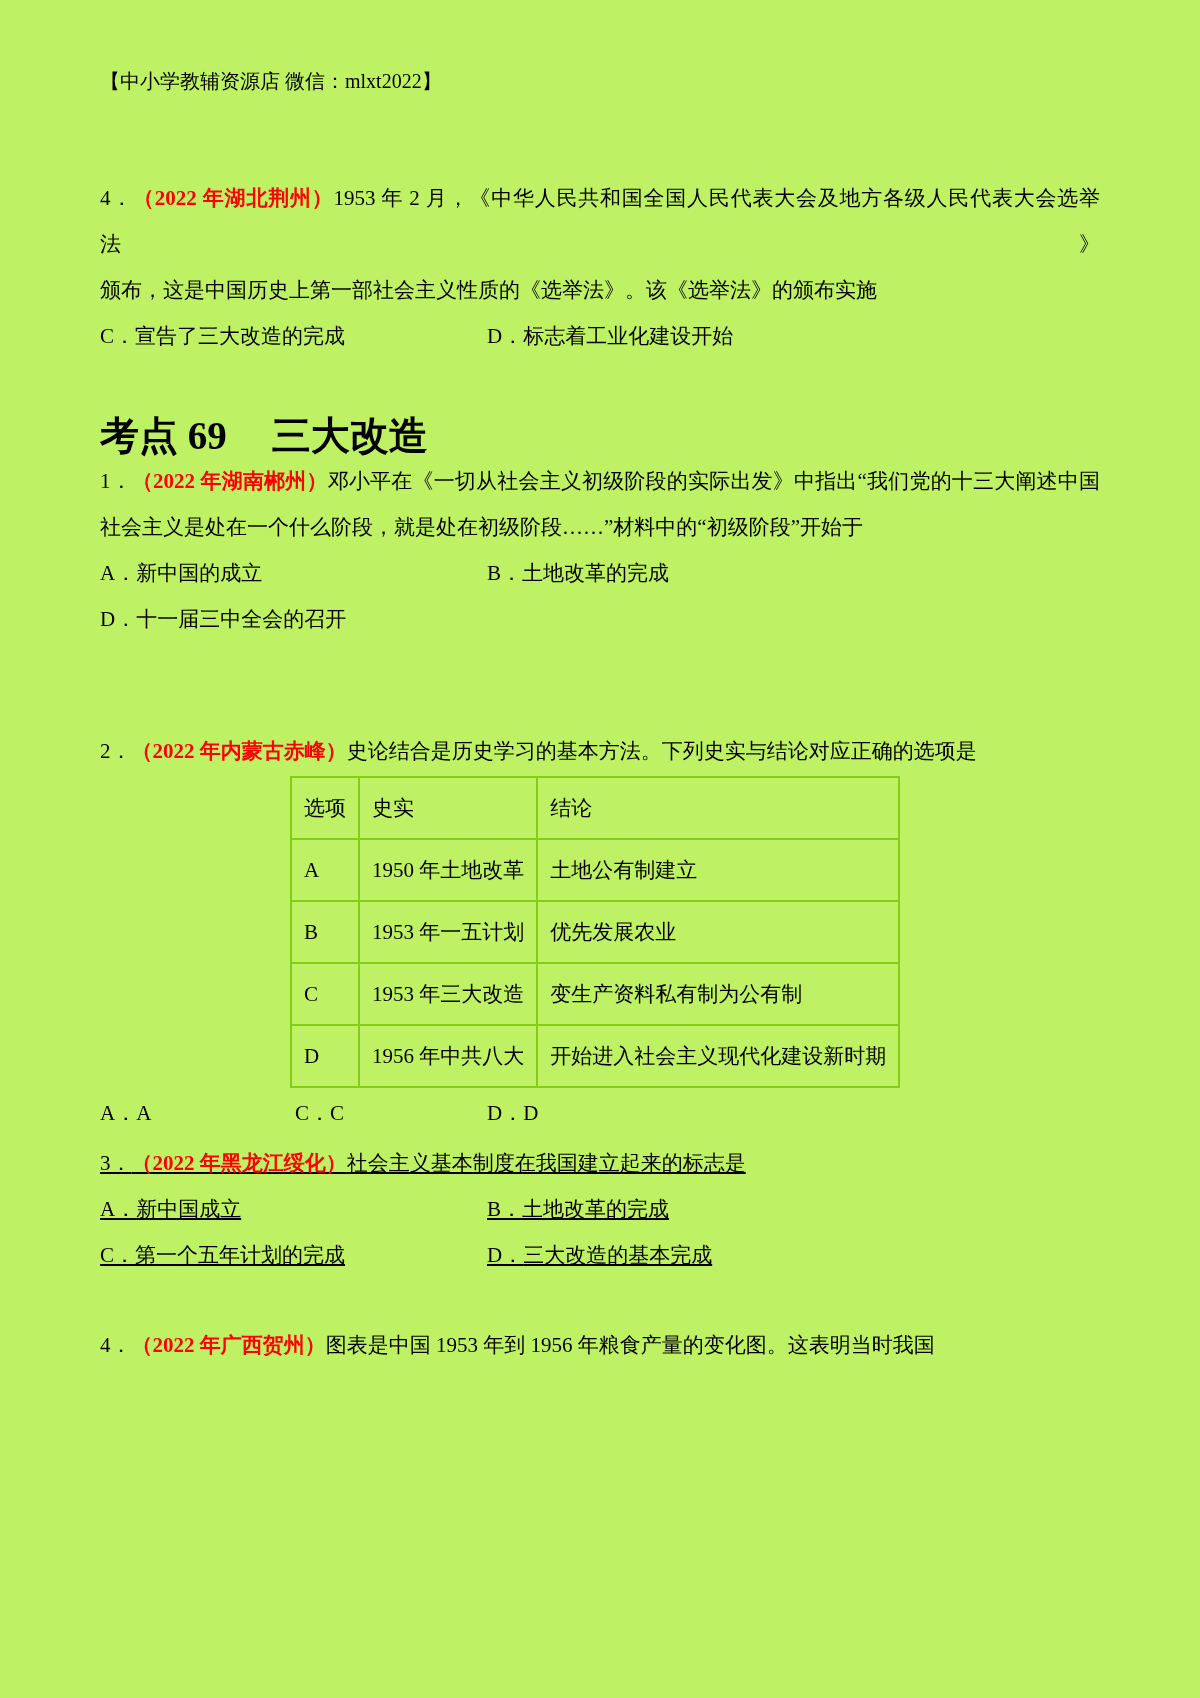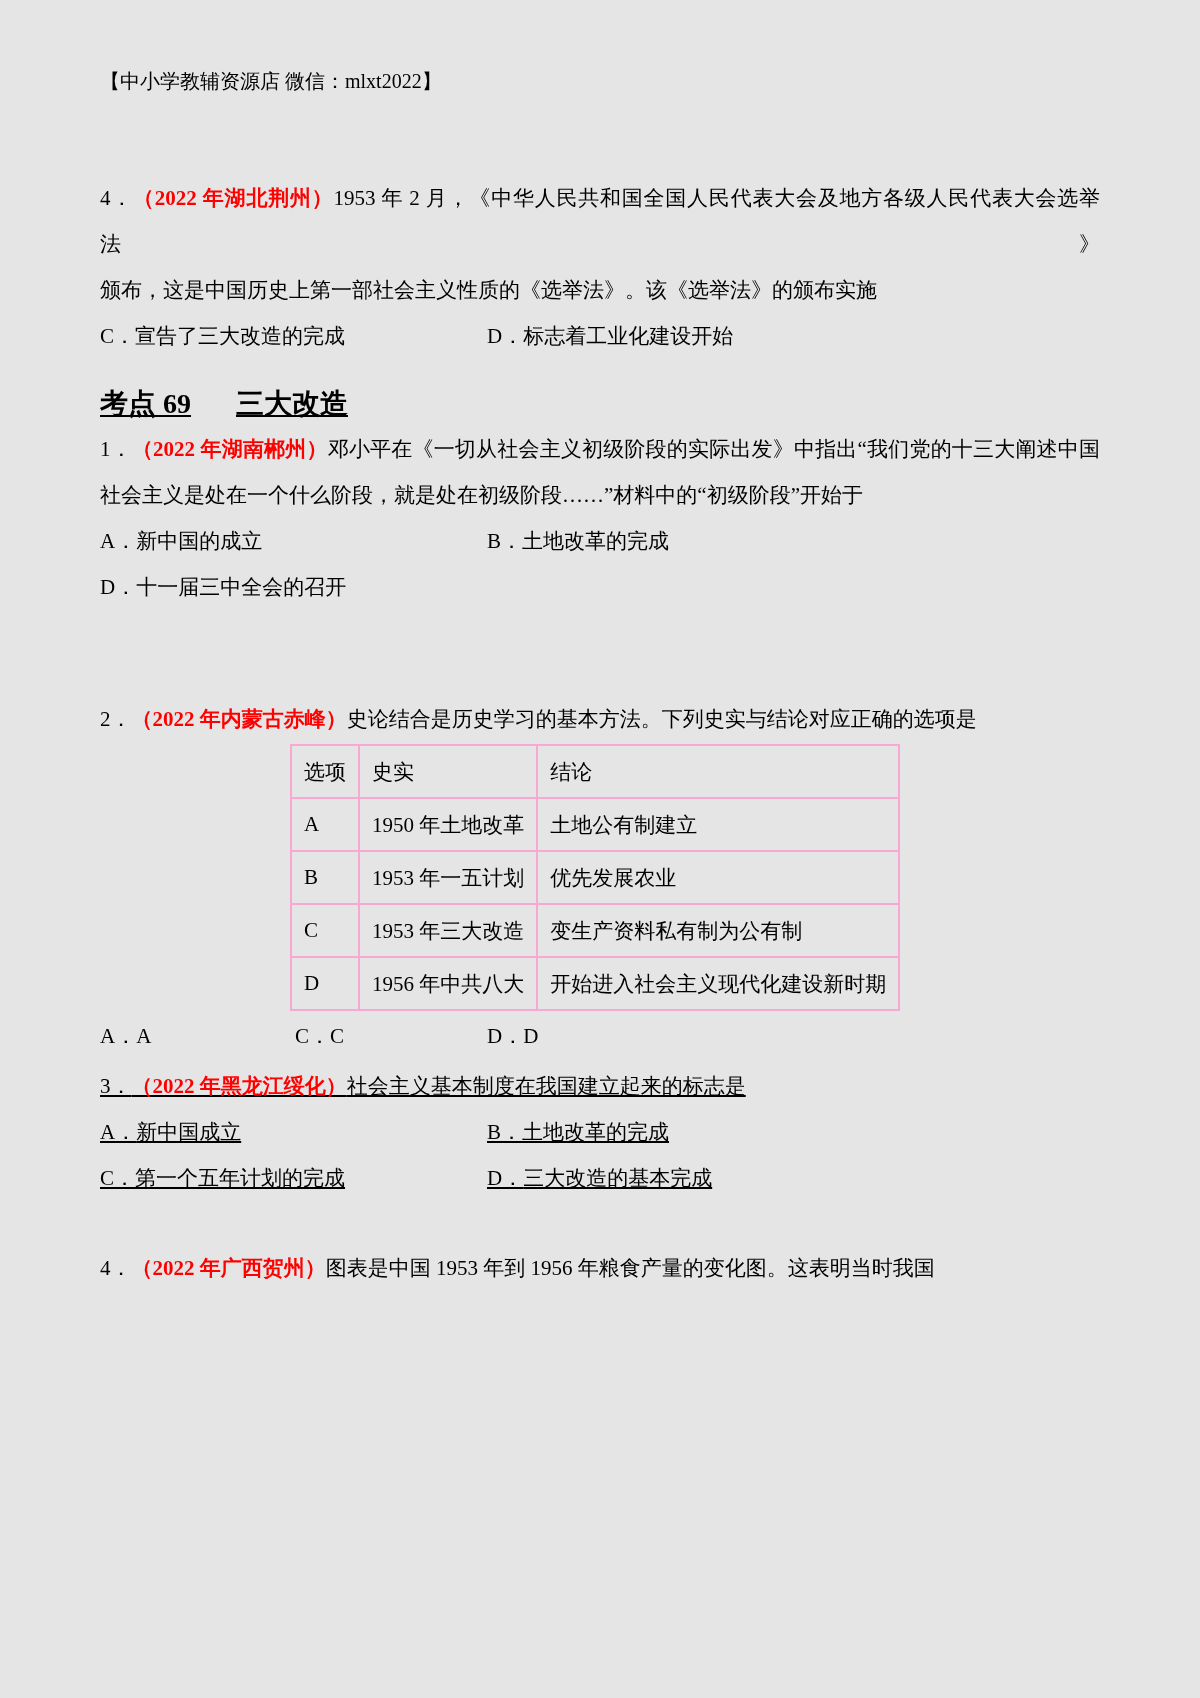--- a/index.html
+++ b/index.html
@@ -1,21 +1,21 @@
 <!DOCTYPE html>
 <html><head>
 <meta charset="utf-8">
 <style>
   html, body { margin: 0; padding: 0; background: #ffffff; }
   .page {
     position: relative;
     width: 1200px;
     height: 1698px;
     margin: 0 auto;
-    background: #e5e5e5;
+    background: #bef264;
     color: #000000;
     font-family: "Liberation Serif", "DejaVu Serif", serif;
     overflow: hidden;
   }
   .content { padding: 0 100px; }
 
   .watermark {
     padding-top: 70px;
     font-size: 20px;
     line-height: 23px;
@@ -41,43 +41,42 @@
     line-height: 46px;
   }
   .opts4 {
     display: grid;
     grid-template-columns: 195px 192px 193px 1fr;
     font-size: 21px;
     line-height: 46px;
   }
 
   .section-heading {
-    margin-top: 23px;
-    font-size: 28px;
+    margin-top: 55px;
+    font-size: 39px;
     line-height: 44px;
     font-weight: bold;
-    text-decoration: underline;
   }
   .section-heading .title-gap { margin-left: 45px; }
 
   .q-mt-first { margin-top: 82px; }
   .q-mt-q1 { margin-top: 0px; }
   .q-mt-q2 { margin-top: 86px; }
   .q-mt-q3 { margin-top: 4px; text-decoration: underline; }
   .q-mt-q4 { margin-top: 44px; }
 
   table.qtable {
     border-collapse: collapse;
     margin: 2px 0 0 190px;
     table-layout: fixed;
   }
   table.qtable td {
     box-sizing: border-box;
-    border: 2px solid #f9a8d4;
-    height: 53px;
+    border: 2px solid #84cc16;
+    height: 62px;
     padding: 0 12px;
     font-size: 21px;
     vertical-align: middle;
     white-space: nowrap;
     overflow: hidden;
   }
   table.qtable td:nth-child(1) { width: 54px; }
   table.qtable td:nth-child(2) { width: 167px; }
   table.qtable td:nth-child(3) { width: 352px; }
 

